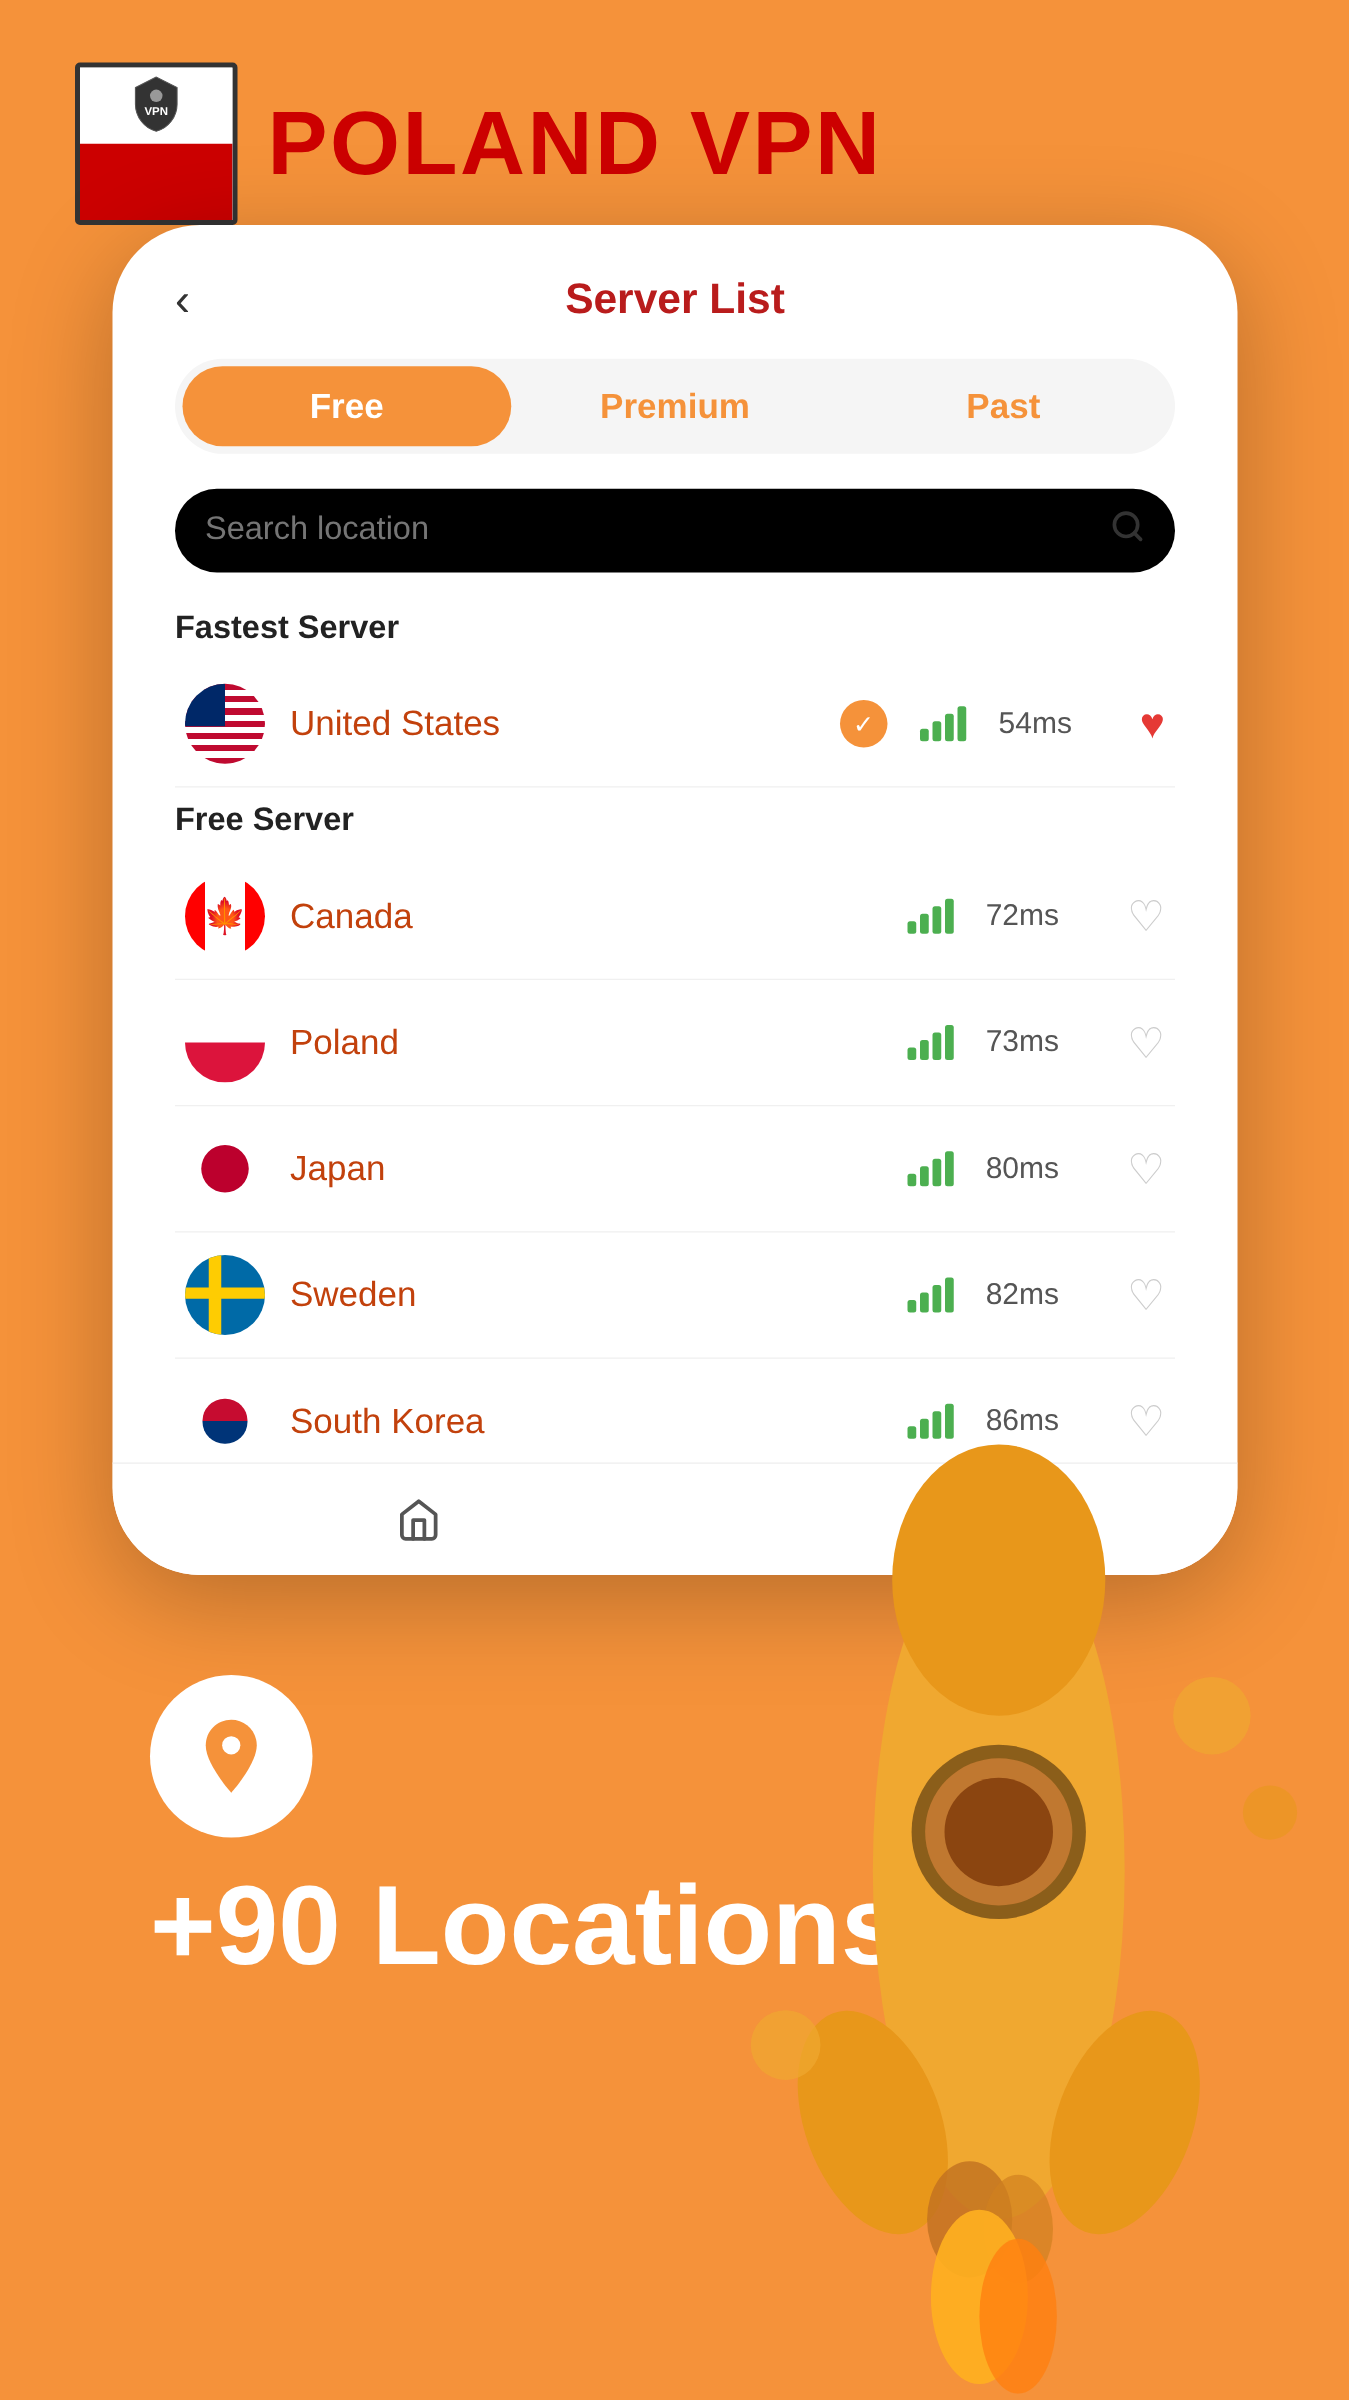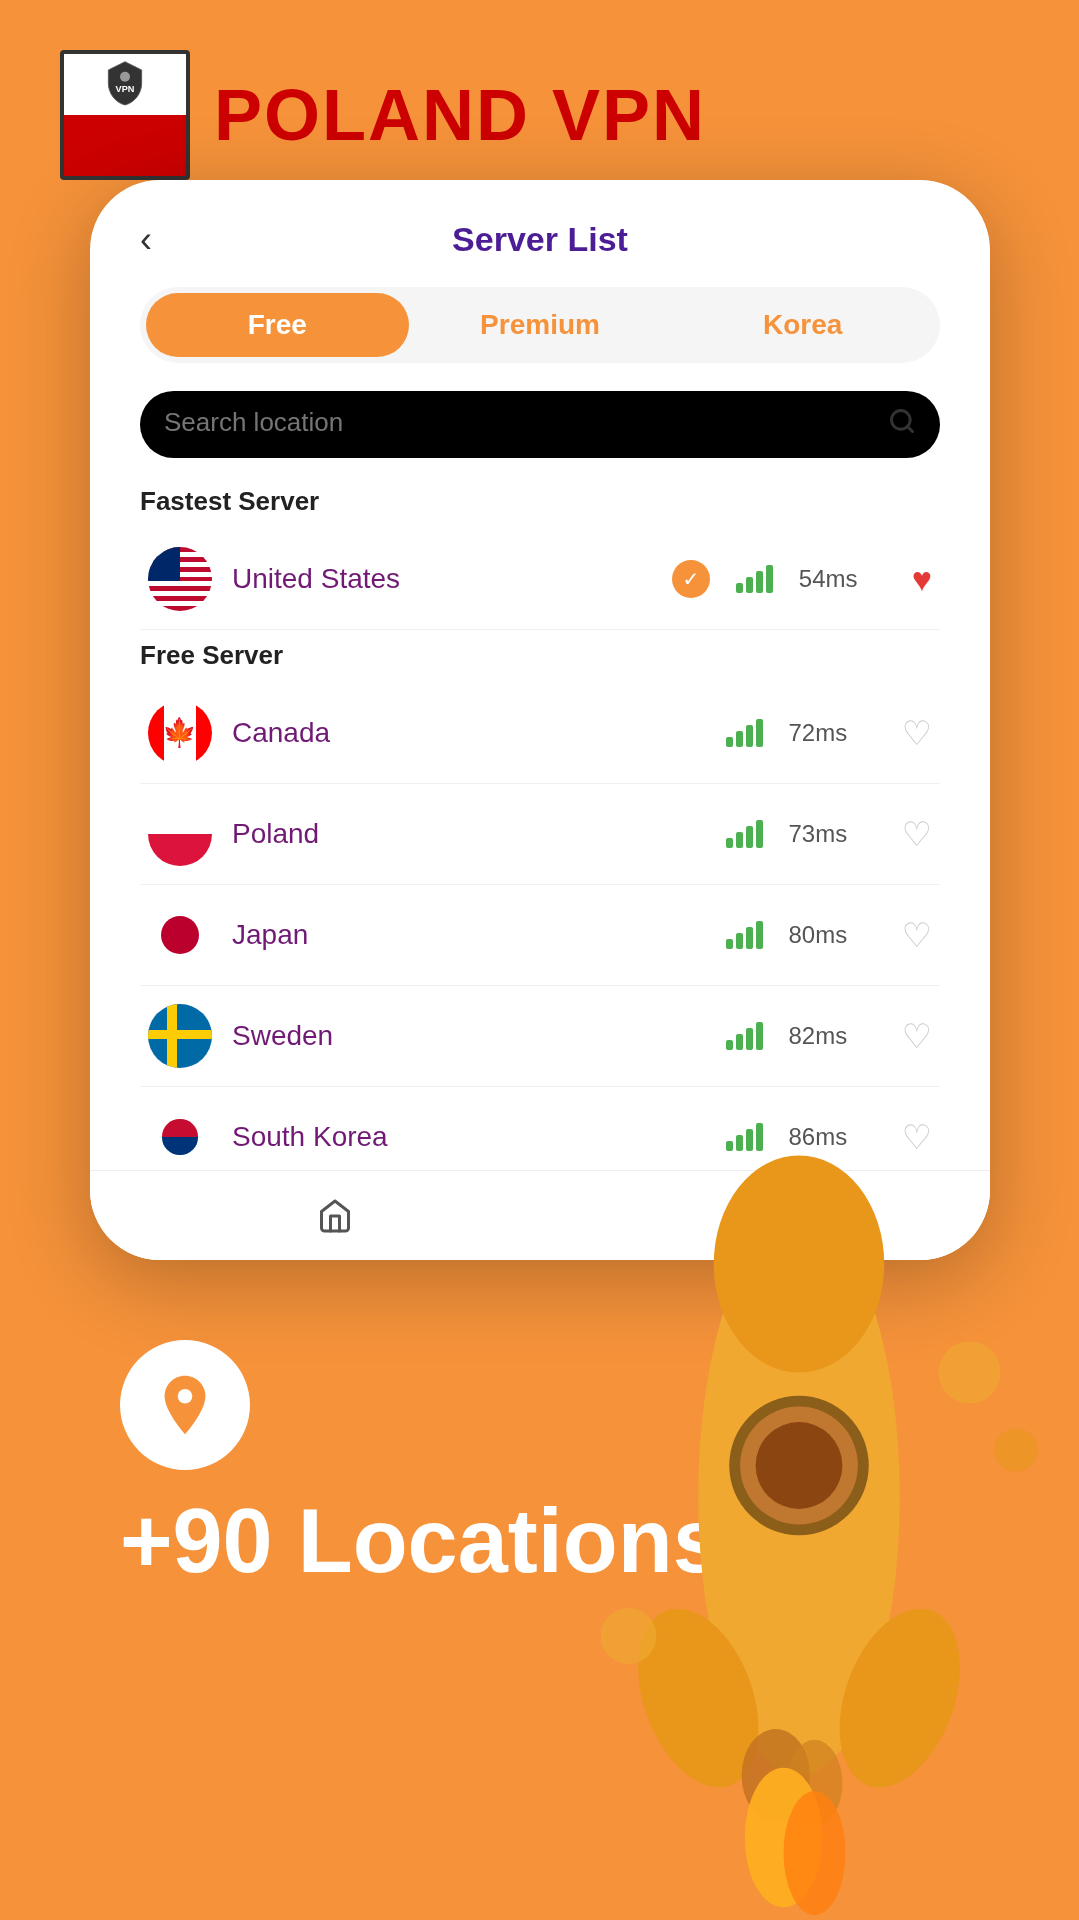--- a/index.html
+++ b/index.html
@@ -102,21 +102,21 @@
       left: 0;
       font-size: 36px;
       color: #333;
       cursor: pointer;
       font-weight: 300;
     }
 
     .screen-title {
       font-size: 34px;
       font-weight: 700;
-      color: #4c1d95;
+      color: #b91c1c;
     }
 
     
     .tabs {
       display: flex;
       background: #f5f5f5;
       border-radius: 50px;
       padding: 6px;
       margin-bottom: 28px;
     }
@@ -196,21 +196,21 @@
       flex-shrink: 0;
       display: flex;
       align-items: center;
       justify-content: center;
       font-size: 40px;
     }
 
     .country-name {
       flex: 1;
       font-size: 28px;
-      color: #701a75;
+      color: #c2410c;
       font-weight: 500;
     }
 
     .signal-bars {
       display: flex;
       align-items: flex-end;
       gap: 3px;
       margin-right: 6px;
     }
 
@@ -461,21 +461,21 @@
   <div class="phone-inner">
 
     <div class="top-nav">
       <span class="back-btn">‹</span>
       <span class="screen-title">Server List</span>
     </div>
 
     <div class="tabs">
       <div class="tab active">Free</div>
       <div class="tab inactive">Premium</div>
-      <div class="tab inactive">Korea</div>
+      <div class="tab inactive">Past</div>
     </div>
 
     <div class="search-bar">
       <input class="search-input" type="text" placeholder="Search location" style="">
       <span class="search-icon-wrap">
         <svg width="28" height="28" viewBox="0 0 24 24" fill="none" stroke="#333" stroke-width="2.5" stroke-linecap="round" stroke-linejoin="round">
           <circle cx="11" cy="11" r="8"></circle>
             <line x1="21" y1="21" x2="16.65" y2="16.65"></line>
         </svg>
       </span>

